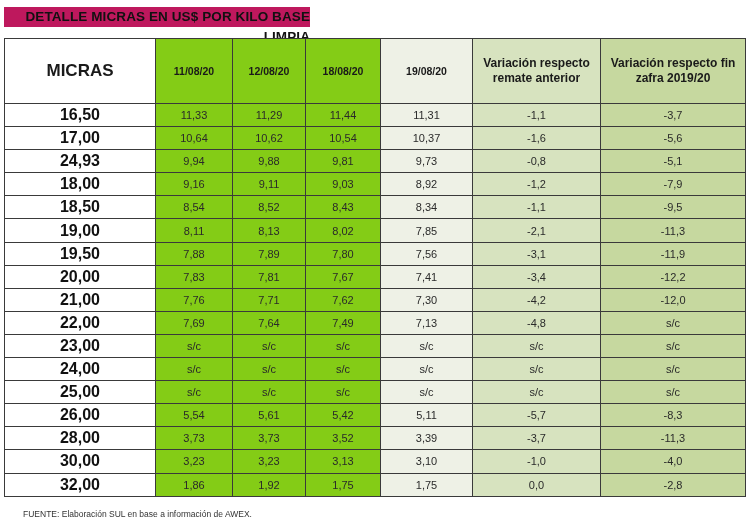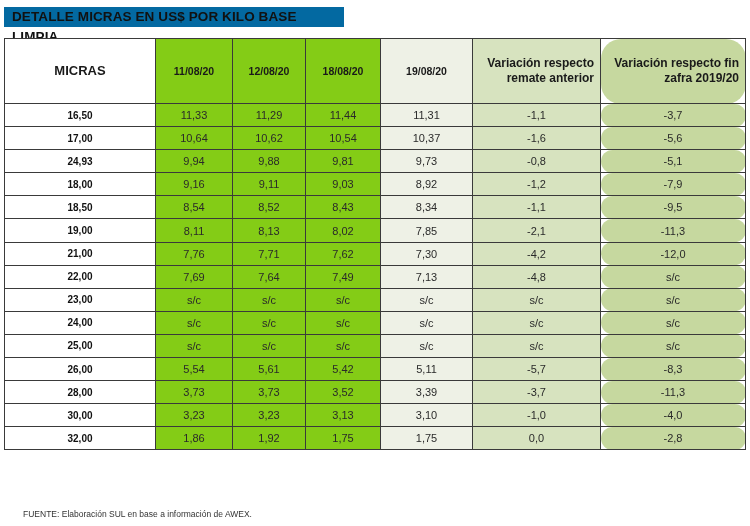--- a/index.html
+++ b/index.html
@@ -9,30 +9,31 @@
       width: 750px;
       height: 526px;
       overflow: hidden;
       font-family: "Liberation Sans", sans-serif;
       color: #1a1a1a;
     }
     .title-banner {
       position: absolute;
       left: 4px;
       top: 7px;
-      width: 340px;
+      width: 306px;
       height: 20px;
-      background: #0369a1;
+      background: #be185d;
       box-sizing: border-box;
       padding-left: 8px;
       line-height: 20px;
       font-weight: bold;
       font-size: 13.5px;
       letter-spacing: 0.1px;
       color: #111;
+      text-align: right;
     }
     table.data-table {
       position: absolute;
       left: 4px;
       top: 38px;
       width: 741px;
       border-collapse: collapse;
       table-layout: fixed;
     }
     .data-table th, .data-table td {
@@ -41,29 +42,29 @@
       vertical-align: middle;
       padding: 0;
       font-size: 11px;
     }
     .data-table thead th {
       height: 64px;
       font-weight: bold;
       font-size: 10.5px;
       line-height: 14px;
     }
-    .data-table thead th.h-micras { font-size: 13px; margin-top: 24px; }
-    .data-table thead th.h-var { font-size: 12px; line-height: 15px; padding: 0 6px; text-align: right; }
+    .data-table thead th.h-micras { font-size: 17px; margin-top: 24px; }
+    .data-table thead th.h-var { font-size: 12px; line-height: 15px; padding: 0 6px; }
     .data-table tbody td { height: 22.1px; color: #2a2a2a; }
-    .data-table tbody td.c-micras { font-weight: bold; font-size: 10px; color: #111; }
+    .data-table tbody td.c-micras { font-weight: bold; font-size: 16px; color: #111; }
     .col-micras { background: #ffffff; }
     .col-date { background: #84cc16; }
     .col-date-last { background: #eef1e6; }
     .col-var1 { background: #d7e3bf; }
-    .col-var2 { background: #c6d89f; border-radius: 20px; }
+    .col-var2 { background: #c6d89f; }
     .footer-note {
       position: absolute;
       left: 23px;
       top: 509px;
       font-size: 8.5px;
       color: #333;
       font-family: "Liberation Sans", sans-serif;
     }
   </style>
 </head>
@@ -141,20 +142,38 @@
       <tr>
         <td class="col-micras c-micras">19,00</td>
         <td class="col-date">8,11</td>
         <td class="col-date">8,13</td>
         <td class="col-date">8,02</td>
         <td class="col-date-last">7,85</td>
         <td class="col-var1">-2,1</td>
         <td class="col-var2">-11,3</td>
       </tr>
       <tr>
+        <td class="col-micras c-micras">19,50</td>
+        <td class="col-date">7,88</td>
+        <td class="col-date">7,89</td>
+        <td class="col-date">7,80</td>
+        <td class="col-date-last">7,56</td>
+        <td class="col-var1">-3,1</td>
+        <td class="col-var2">-11,9</td>
+      </tr>
+      <tr>
+        <td class="col-micras c-micras">20,00</td>
+        <td class="col-date">7,83</td>
+        <td class="col-date">7,81</td>
+        <td class="col-date">7,67</td>
+        <td class="col-date-last">7,41</td>
+        <td class="col-var1">-3,4</td>
+        <td class="col-var2">-12,2</td>
+      </tr>
+      <tr>
         <td class="col-micras c-micras">21,00</td>
         <td class="col-date">7,76</td>
         <td class="col-date">7,71</td>
         <td class="col-date">7,62</td>
         <td class="col-date-last">7,30</td>
         <td class="col-var1">-4,2</td>
         <td class="col-var2">-12,0</td>
       </tr>
       <tr>
         <td class="col-micras c-micras">22,00</td>

